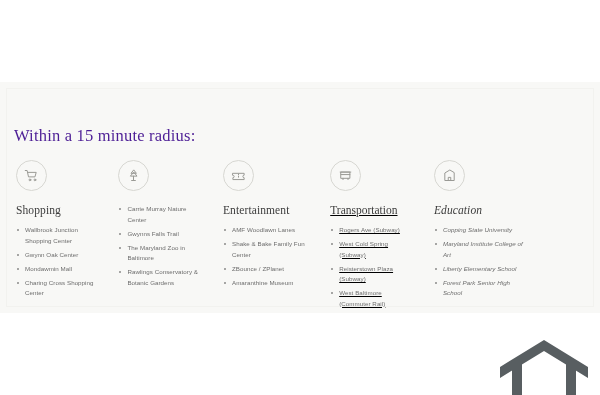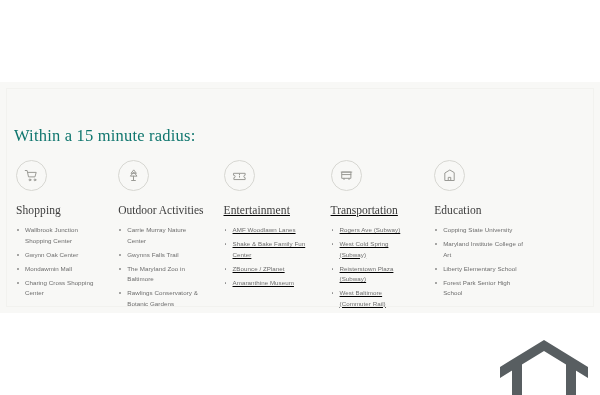--- a/index.html
+++ b/index.html
@@ -36,42 +36,42 @@
   }
 
   
   .headline {
     position: absolute;
     left: 14px;
     top: 126px;
     font-family: "Liberation Serif", serif;
     font-size: 16.5px;
     font-weight: 400;
-    color: #0f766e;
+    color: #4c1d95;
     letter-spacing: 0.2px;
     white-space: nowrap;
   }
 
   
   .columns {
     position: absolute;
     left: 0;
     top: 160px;
     width: 537px;
     display: flex;
   }
   .col {
     box-sizing: border-box;
     padding-right: 8px;
   }
   .col-0 { width: 115px; padding-left: 16px; }
   .col-1 { width: 120px; padding-left: 15px; }
-  .col-2 { width: 120px; padding-left: 12px; text-decoration: underline; }
+  .col-2 { width: 120px; padding-left: 12px; }
   .col-3 { width: 116px; padding-left: 12px; text-decoration: underline; }
-  .col-4 { width: 129px; padding-left: 12px; }
+  .col-4 { width: 129px; padding-left: 12px; font-style: italic; }
 
   
   .icon-circle {
     width: 29px;
     height: 29px;
     border: 1px solid #d7d7d2;
     border-radius: 50%;
     display: flex;
     align-items: center;
     justify-content: center;
@@ -160,21 +160,20 @@
 
   <div class="col col-1">
     <div class="icon-circle">
       <svg width="15" height="15" viewBox="0 0 24 24" fill="none" stroke="#9a9a95" stroke-width="1.6" stroke-linecap="round" stroke-linejoin="round">
         <path d="M12 3.5 L8 8.5 H16 Z"></path>
         <path d="M12 7 L7 13 H17 Z"></path>
         <path d="M12 13 V20"></path>
         <path d="M9 20 H15"></path>
       </svg>
     </div>
-    <div class="col-title">Outdoor Activities</div>
     <ul class="items">
       <li>Carrie Murray Nature Center</li>
       <li>Gwynns Falls Trail</li>
       <li>The Maryland Zoo in Baltimore</li>
       <li>Rawlings Conservatory &amp; Botanic Gardens</li>
     </ul>
   </div>
 
   <div class="col col-2">
     <div class="icon-circle">

